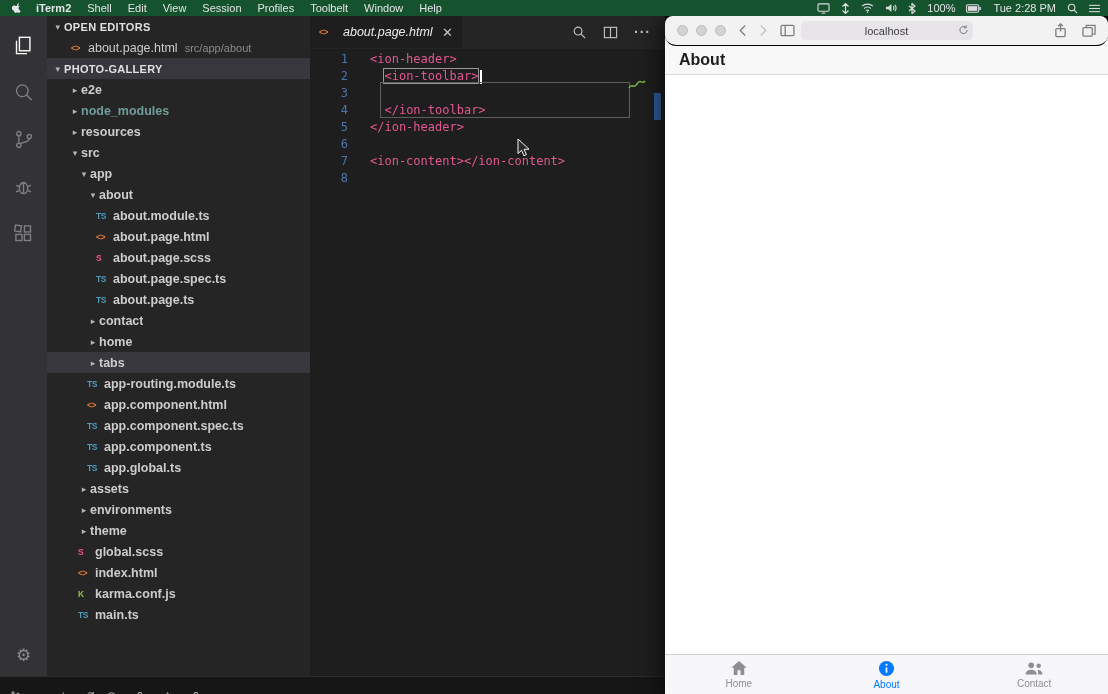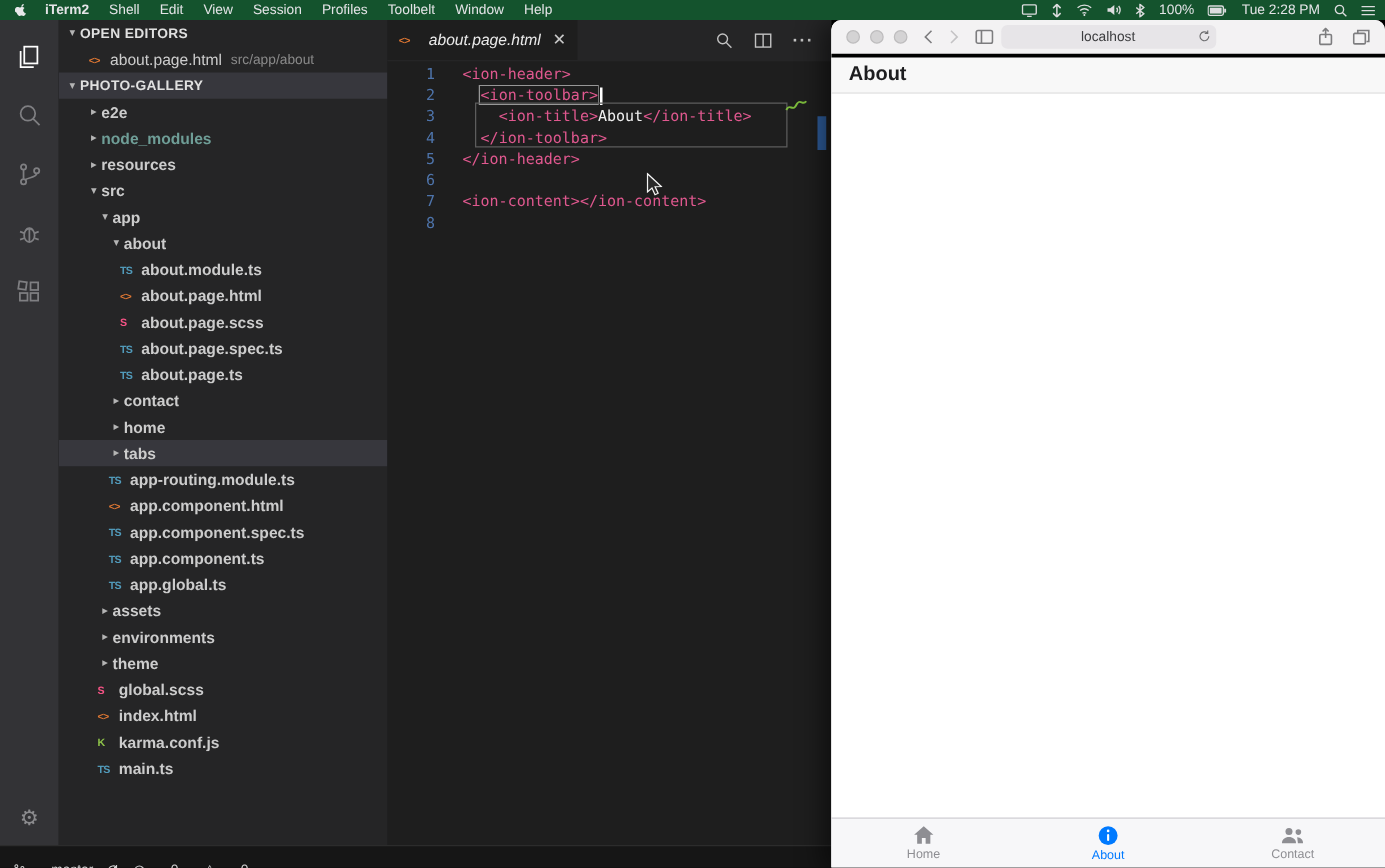--- a/index.html
+++ b/index.html
@@ -79,22 +79,22 @@
   .sbL { display:flex; align-items:center; gap:10px; }
   .sbR { margin-left:auto; display:flex; align-items:center; gap:17px; }
   .sb-item { display:flex; align-items:center; gap:20px; white-space:nowrap;margin-top:21px; }
   .vs-statusbar svg { stroke:#d2d2d2; fill:none; stroke-width:1.2; }
   .glyph { font-family:"DejaVu Sans",sans-serif; font-size:11px; line-height:1; }
 
   
   .safari { position:absolute; left:665px; top:16px; width:443px; height:678px; background:#ffffff;
     border-radius:8px 8px 0 0; box-shadow:-7px 2px 20px rgba(0,0,0,.5); display:flex; flex-direction:column;
     overflow:hidden; z-index:20; }
-  .sf-toolbar { height:30px; background:#f3f2f3; border-bottom:3px solid #000000; display:flex;
-    align-items:center; padding:0 12px; gap:8px; position:relative; flex:0 0 auto; }
+  .sf-toolbar { height:30px; background:#f3f2f3; border-bottom:1px solid #000000; display:flex;
+    align-items:center; padding:0 12px; gap:8px; position:relative; flex:0 0 auto;border-radius:11px; }
   .tl { width:11px; height:11px; border-radius:50%; background:#d4d3d4; border:1px solid #bebdbe; flex:0 0 auto; }
   .nav-ic { color:#7d7d7f; margin-left:4px; }
   .nav-ic.disabled { color:#c4c3c5; }
   .sf-toolbar svg { stroke:currentColor; fill:none; stroke-width:1.4; }
   .urlfield { position:absolute; left:50%; transform:translateX(-50%); width:172px; height:19px;
     background:#e7e5e8; border-radius:5px; display:flex; align-items:center; justify-content:center;
     font-size:11px; color:#3d3d3f; }
   .url-refresh { position:absolute; right:4px; top:3px; color:#6f6f71; }
   .sf-right { margin-left:auto; display:flex; align-items:center; gap:15px; color:#7d7d7f; }
 
@@ -375,21 +375,20 @@
             <div class="code-line">
               <span class="ln">1</span>
               <span class="ctext"><span class="tok-tag">&lt;ion-header&gt;</span></span>
             </div>
             <div class="code-line">
               <span class="ln">2</span>
               <span class="ctext"><span class="tok-plain">  </span><span class="tok-tag boxed">&lt;ion-toolbar&gt;</span><span class="caret"></span></span>
             </div>
             <div class="code-line">
               <span class="ln">3</span>
-              <span class="ctext"><span class="tok-plain">    </span><span class="tok-tag">&lt;ion-title&gt;</span><span class="tok-text">About</span><span class="tok-tag">&lt;/ion-title&gt;</span></span>
             </div>
             <div class="code-line">
               <span class="ln">4</span>
               <span class="ctext"><span class="tok-plain">  </span><span class="tok-tag">&lt;/ion-toolbar&gt;</span></span>
             </div>
             <div class="code-line">
               <span class="ln">5</span>
               <span class="ctext"><span class="tok-tag">&lt;/ion-header&gt;</span></span>
             </div>
             <div class="code-line">

